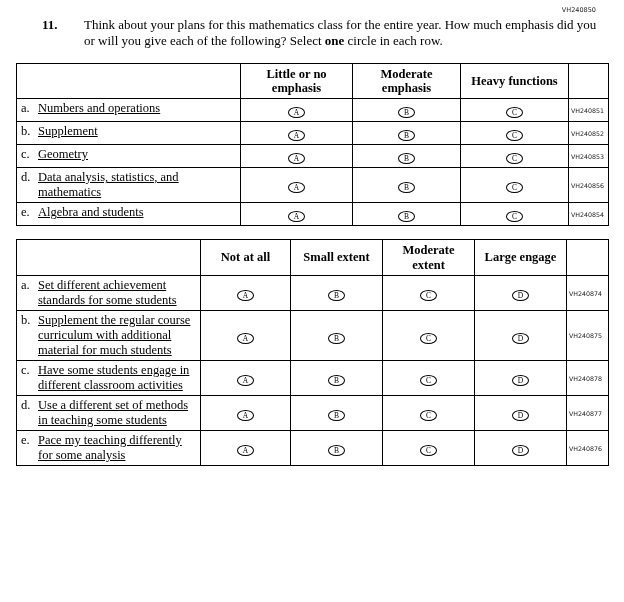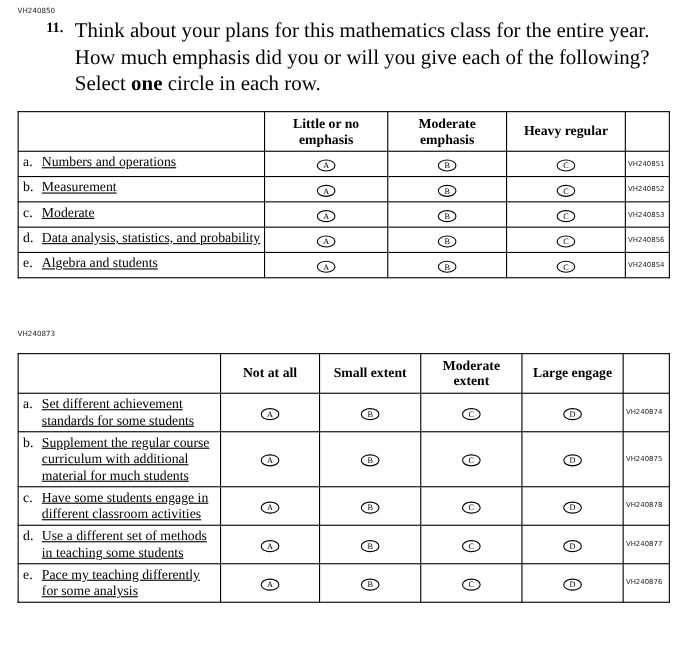--- a/index.html
+++ b/index.html
@@ -7,31 +7,32 @@
   body {
     width: 624px;
     height: 602px;
     font-family: "Liberation Serif", serif;
     color: #000;
     overflow: hidden;
   }
   .page { padding: 6px 16px 0 16px; }
 
   .top-code {
+    text-align: right;
     font-size: 6.5px;
     font-family: "DejaVu Sans", sans-serif;
     color: #222;
     padding-right: 12px;
     height: 9px;
     line-height: 9px;
   }
 
-  .question { display: flex; margin: 2px 0 0 26px; }
+  .question { display: flex; margin: 2px 0 0 26px; gap: 16px; }
   .q-number { font-weight: bold; width: 26px; flex: none; font-size: 13px; line-height: 1.25; }
-  .q-text { font-size: 19px; line-height: 1.25; width: 532px; }
+  .q-text { font-size: 13px; line-height: 1.25; width: 532px; }
   .bold { font-weight: bold; }
 
   table {
     border-collapse: collapse;
     width: 592px;
     table-layout: fixed;
     margin-top: 13px;
   }
   th, td { border: 1px solid #000; }
   th {
@@ -92,68 +93,68 @@
         <col style="width:112px">
         <col style="width:108px">
         <col style="width:108px">
         <col style="width:40px">
     </colgroup>
     <tbody>
         <tr>
       <th></th>
       <th>Little or no emphasis</th>
       <th>Moderate emphasis</th>
-      <th>Heavy regular</th>
+      <th>Heavy functions</th>
       <th></th>
     </tr>
 
     <tr>
       <td class="label-cell">
             <div class="label-flex">
               <span class="row-letter">a.</span>
               <span class="row-text">Numbers and operations</span>
             </div>
           </td>
       <td class="bubble-cell"><span class="bubble">A</span></td>
       <td class="bubble-cell"><span class="bubble">B</span></td>
       <td class="bubble-cell"><span class="bubble">C</span></td>
       <td class="code-cell">VH240851</td>
     </tr>
 
     <tr>
       <td class="label-cell">
             <div class="label-flex">
               <span class="row-letter">b.</span>
-              <span class="row-text">Measurement</span>
+              <span class="row-text">Supplement</span>
             </div>
           </td>
       <td class="bubble-cell"><span class="bubble">A</span></td>
       <td class="bubble-cell"><span class="bubble">B</span></td>
       <td class="bubble-cell"><span class="bubble">C</span></td>
       <td class="code-cell">VH240852</td>
     </tr>
 
     <tr>
       <td class="label-cell">
             <div class="label-flex">
               <span class="row-letter">c.</span>
-              <span class="row-text">Moderate</span>
+              <span class="row-text">Geometry</span>
             </div>
           </td>
       <td class="bubble-cell"><span class="bubble">A</span></td>
       <td class="bubble-cell"><span class="bubble">B</span></td>
       <td class="bubble-cell"><span class="bubble">C</span></td>
       <td class="code-cell">VH240853</td>
     </tr>
 
     <tr>
       <td class="label-cell">
             <div class="label-flex">
               <span class="row-letter">d.</span>
-              <span class="row-text">Data analysis, statistics, and probability</span>
+              <span class="row-text">Data analysis, statistics, and mathematics</span>
             </div>
           </td>
       <td class="bubble-cell"><span class="bubble">A</span></td>
       <td class="bubble-cell"><span class="bubble">B</span></td>
       <td class="bubble-cell"><span class="bubble">C</span></td>
       <td class="code-cell">VH240856</td>
     </tr>
 
     <tr>
       <td class="label-cell">
@@ -163,21 +164,20 @@
             </div>
           </td>
       <td class="bubble-cell"><span class="bubble">A</span></td>
       <td class="bubble-cell"><span class="bubble">B</span></td>
       <td class="bubble-cell"><span class="bubble">C</span></td>
       <td class="code-cell">VH240854</td>
     </tr>
   </tbody>
     </table>
 
-  <div class="top-code gap-q12">VH240873</div>
 
 
   <table style="">
     <colgroup>
       <col style="width:184px">
         <col style="width:90px">
         <col style="width:92px">
         <col style="width:92px">
         <col style="width:92px">
         <col style="width:42px">

